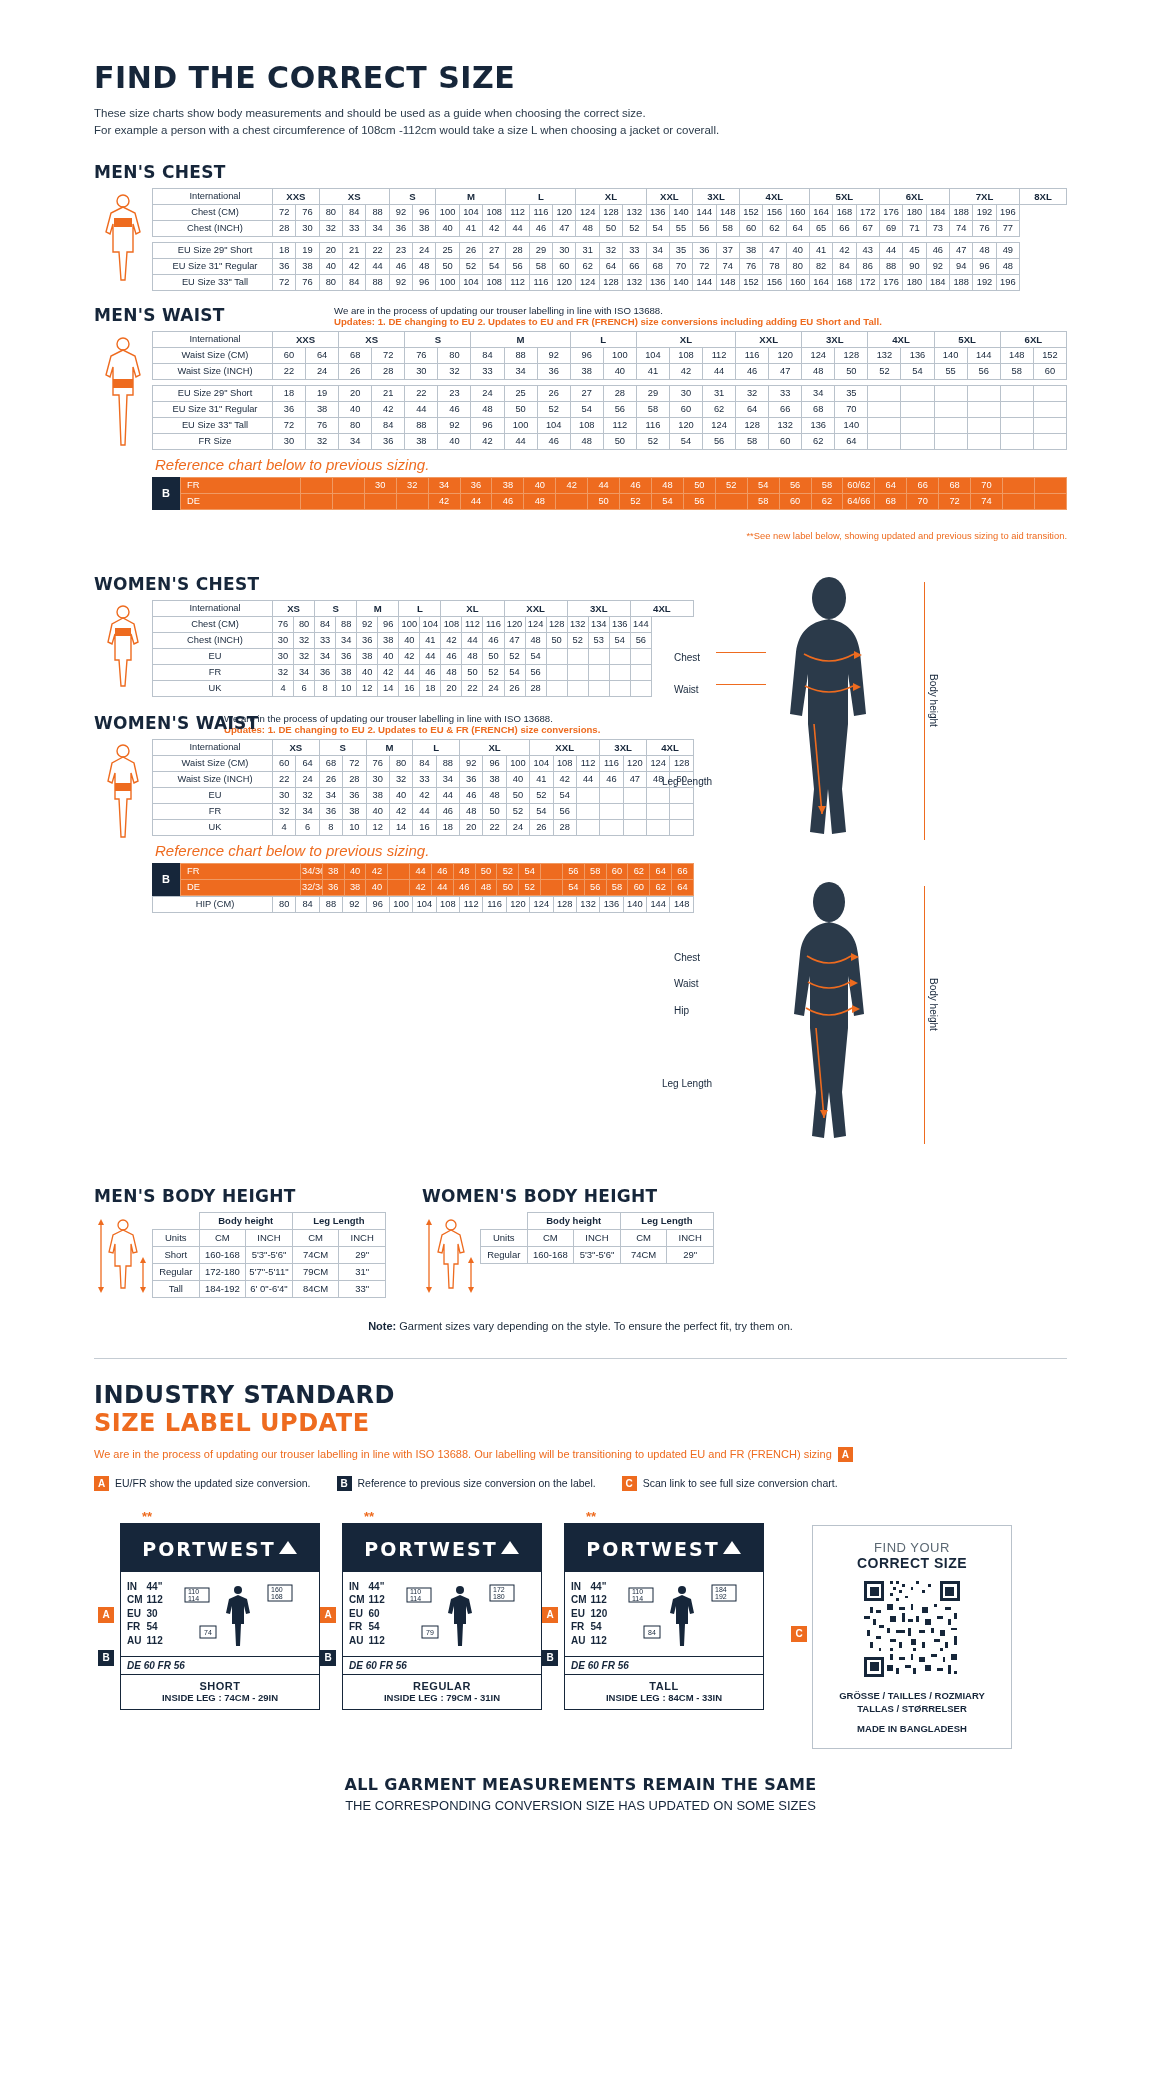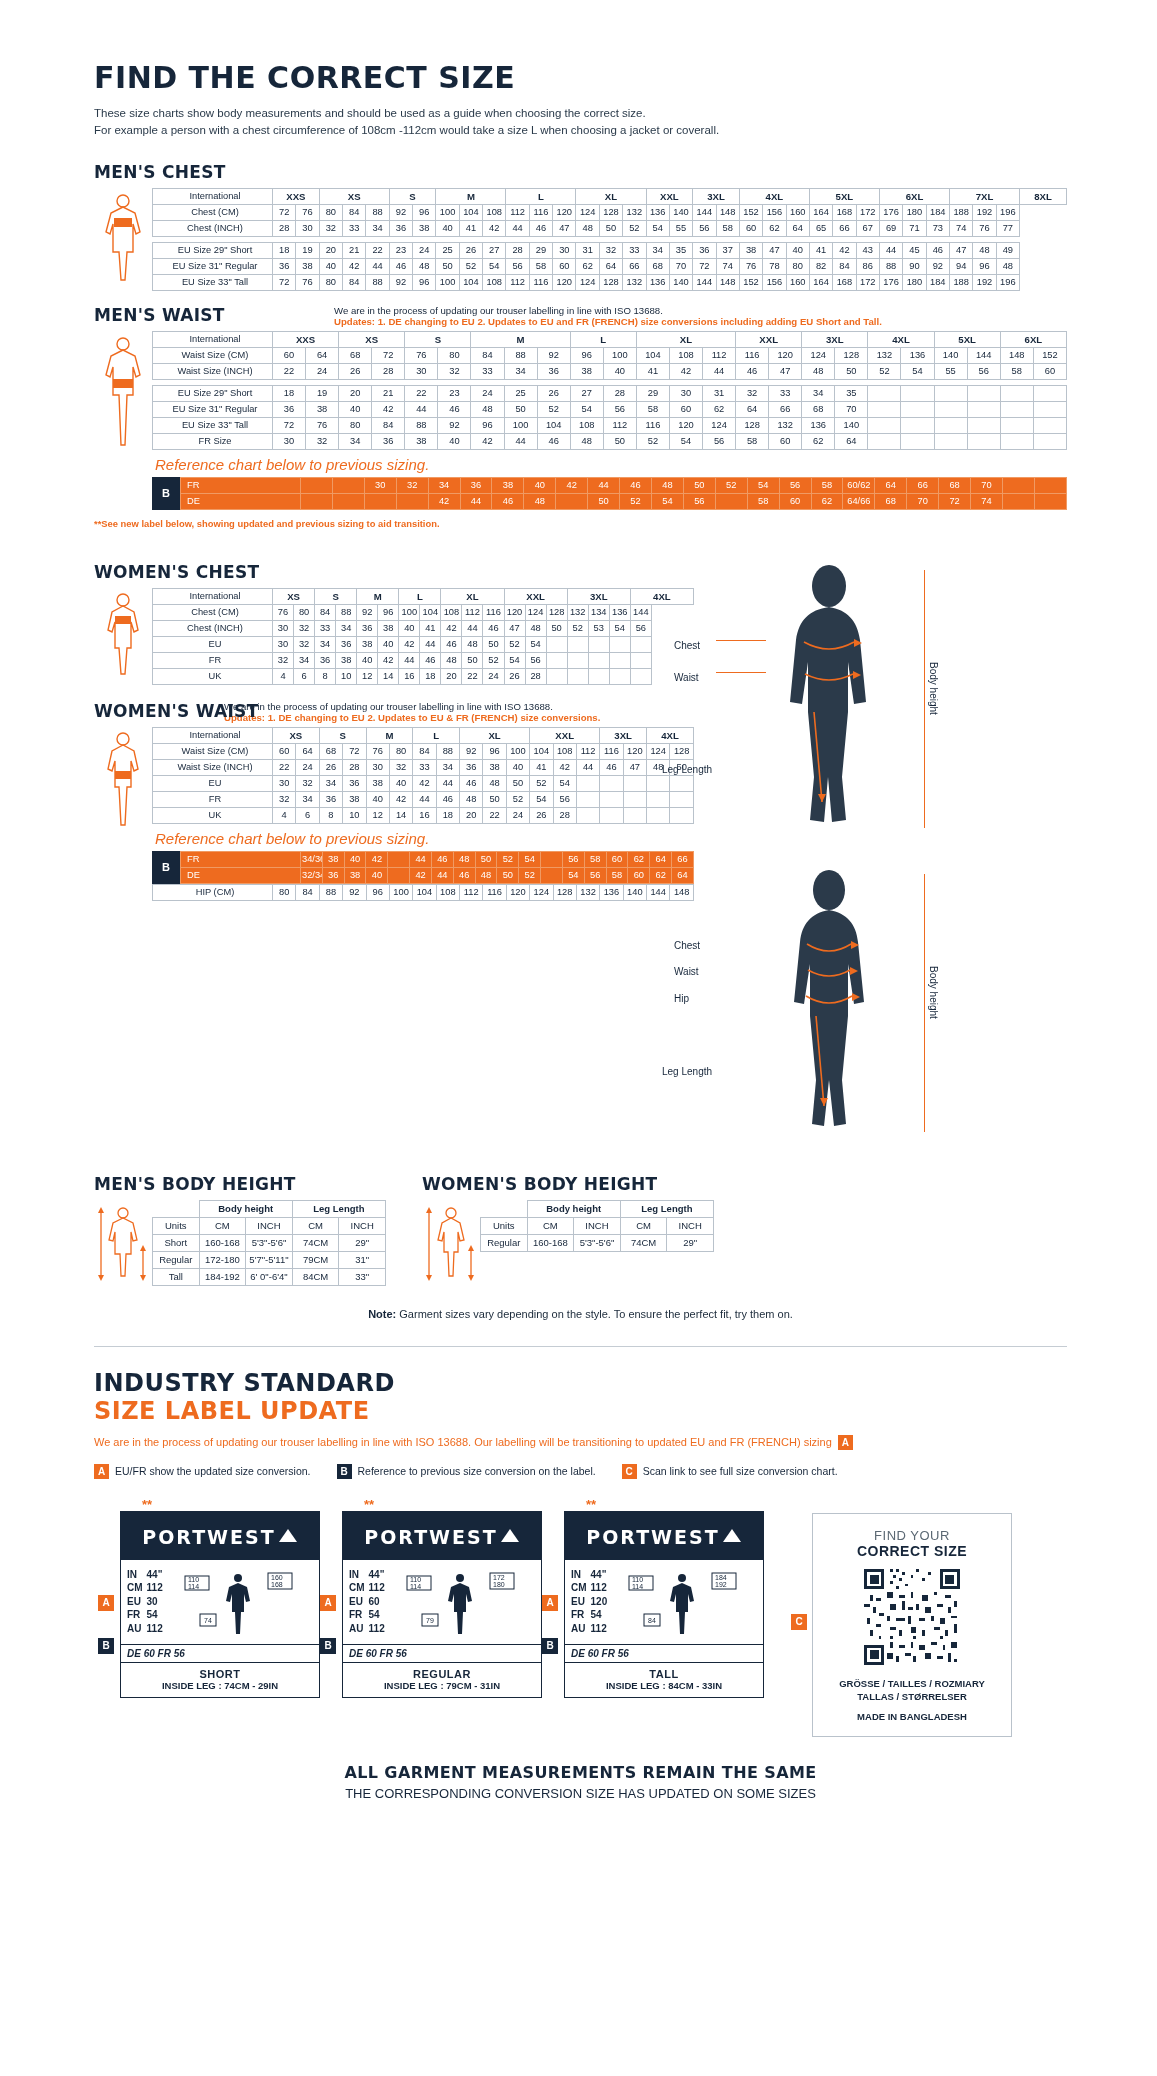--- a/index.html
+++ b/index.html
@@ -102,21 +102,21 @@
     border: 1px solid #f09a63;
     color: #fff;
     text-align: center;
     height: 16px;
     padding: 2px 1px;
     white-space: nowrap;
     overflow: hidden;
   }
   table.orange-tbl td.lbl { text-align: left; padding-left: 6px; width: 120px; }
 
-  .see-note { font-size: 9.4px; color: #ee6b1f; text-align: left; margin: 8px 0 0 0; font-weight: bold; }
+  .see-note { font-size: 9.4px; color: #ee6b1f; text-align: right; margin: 20px 0 0 0; font-weight: normal; }
 
   .two-col { display: flex; gap: 30px; align-items: flex-start; }
   .left-col { width: 600px; flex: 0 0 600px; }
   .right-col { flex: 1; position: relative; }
 
   .body-heights { display: flex; gap: 36px; margin-top: 18px; }
   .bh-block { flex: 1; }
   table.bh { border-collapse: collapse; font-size: 9.5px; width: 100%; table-layout: fixed; }
   table.bh td { border: 1px solid #b9c2cb; text-align: center; height: 17px; padding: 2px; color: #16263a; }
   table.bh td.bold { font-weight: bold; }

